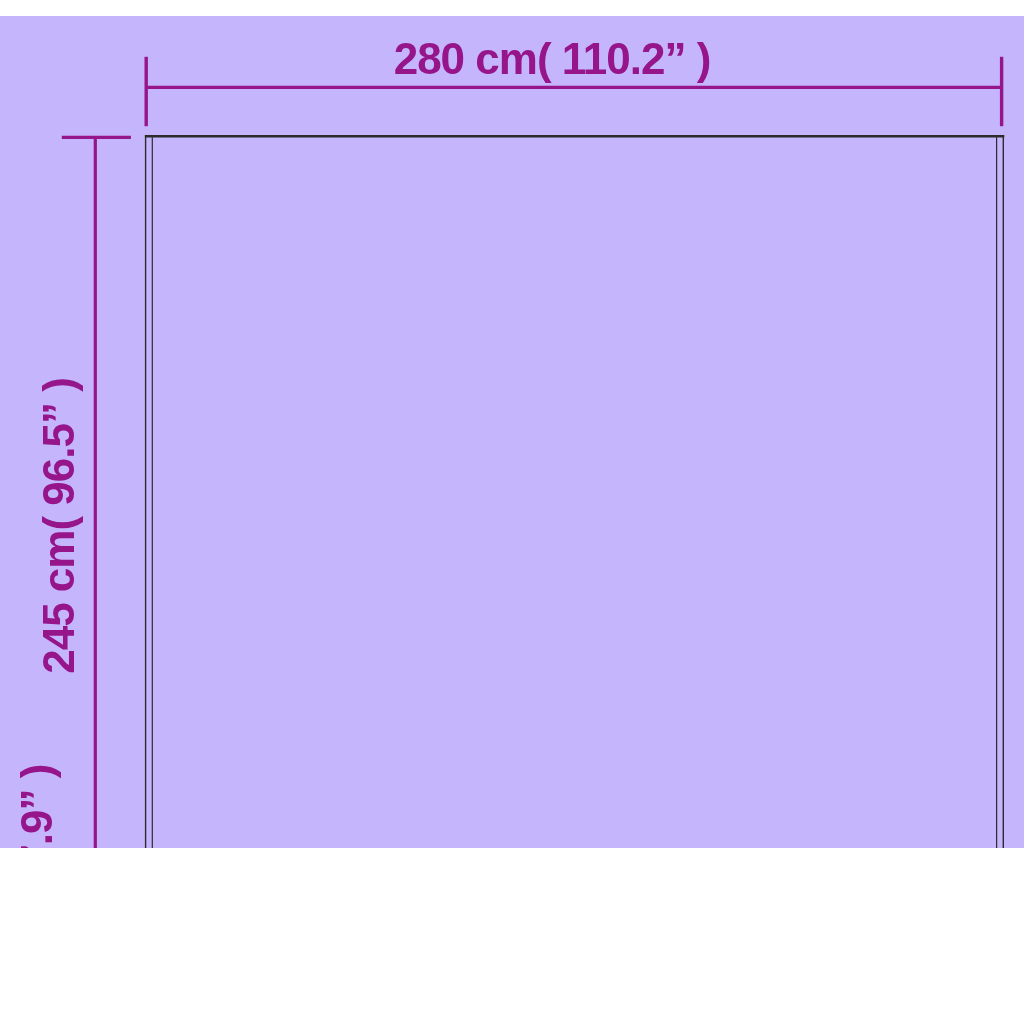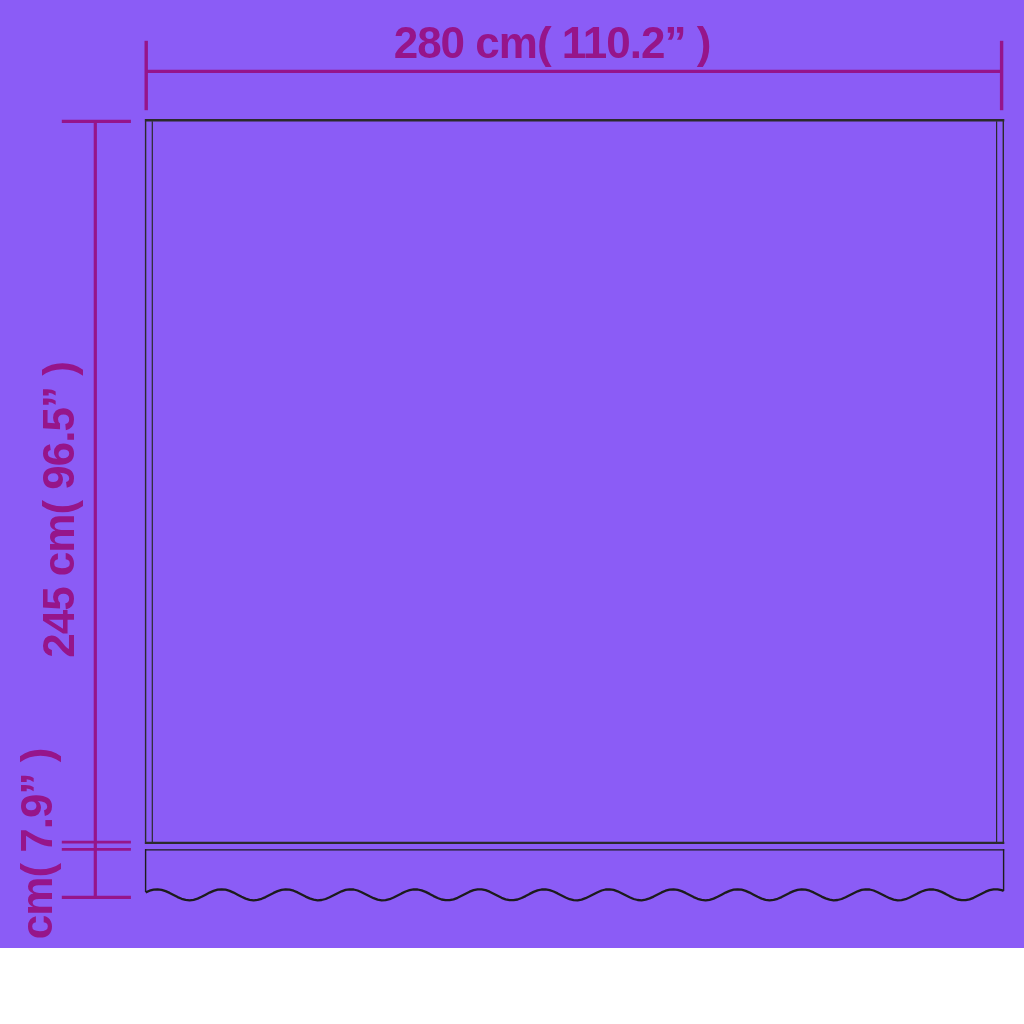--- a/index.html
+++ b/index.html
@@ -1,16 +1,16 @@
 <!DOCTYPE html>
 <html><head>
 <meta charset="utf-8">
 <style>
   html,body { margin:0; padding:0; background:#ffffff; }
-  .canvas { position:relative; width:1024px; height:948px; background:#8b5cf6; overflow:hidden; }
+  .canvas { position:relative; width:1024px; height:832px; background:#c4b5fd; overflow:hidden;margin-top:16px; }
   svg text { font-family:"Liberation Sans", sans-serif; font-weight:bold; fill:#96158a; }
 </style>
 </head>
 <body>
 <div class="canvas">
 <svg width="1024" height="1024" viewBox="0 0 1024 1024">
 
   <g stroke="#2b2b2b" fill="none">
     <line x1="144.9" y1="120.2" x2="1004.3" y2="120.2" stroke-width="2.4"></line>
     <line x1="144.9" y1="842.8" x2="1004.3" y2="842.8" stroke-width="2.2"></line>

